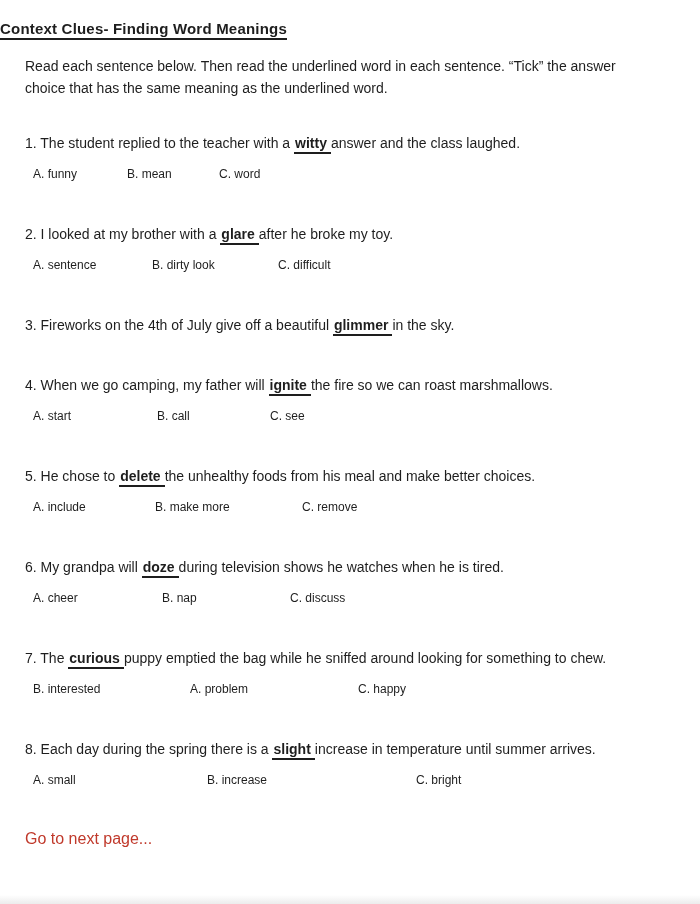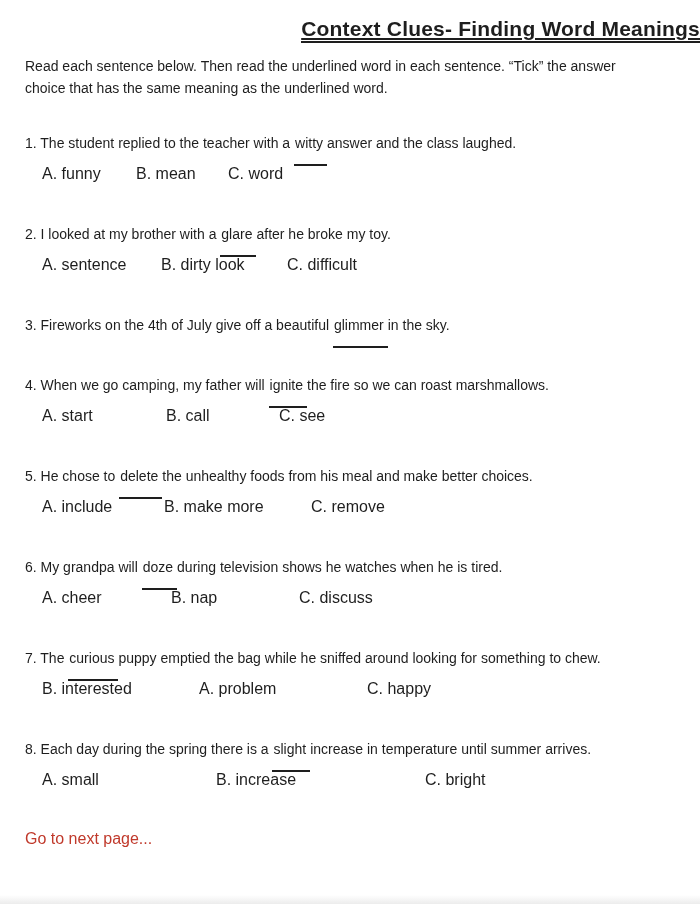--- a/index.html
+++ b/index.html
@@ -23,54 +23,53 @@
   .page::after {
     content: "";
     position: absolute;
     left: 0; right: 0; bottom: 0;
     height: 9px;
     background: linear-gradient(#ffffff, #ececec);
     pointer-events: none;
   }
   .title {
     margin-top: 16px;
-    text-align: right;
-    font-size: 21px;
+    text-align: left;
+    font-size: 15px;
     line-height: 26px;
     font-weight: 600;
     letter-spacing: 0.2px;
-    text-decoration: underline;
   }
   .title .title-text {
     border-bottom: 2px solid #1e1e1e;
     padding-bottom: 1px;
   }
   .instructions {
     margin: 14px 0 0 25px;
     width: 610px;
     font-size: 14px;
     line-height: 21.5px;
   }
   .questions { margin-top: 34px; }
   .question { margin: 0 0 40px 25px; }
   .sentence {
     font-size: 14px;
     line-height: 20px;
     white-space: nowrap;
   }
   .word {
-    font-weight: 400;
+    font-weight: 700;
     border-bottom: 2px solid #1e1e1e;
-    padding: 0 4px 13px 1px;
+    padding: 0 4px 1px 1px;
   }
   .options {
     display: flex;
     margin-top: 11px;
-    margin-left: 17px;
-    font-size: 16px;
+    margin-left: 8px;
+    font-size: 12px;
     line-height: 20px;
     white-space: nowrap;
   }
   .opt { cursor: pointer; }
   .opt-a { width: var(--wa); flex: none; }
   .opt-b { width: var(--wb); flex: none; }
   .footer-note {
     margin-left: 25px;
     font-size: 16px;
     font-weight: 500;

